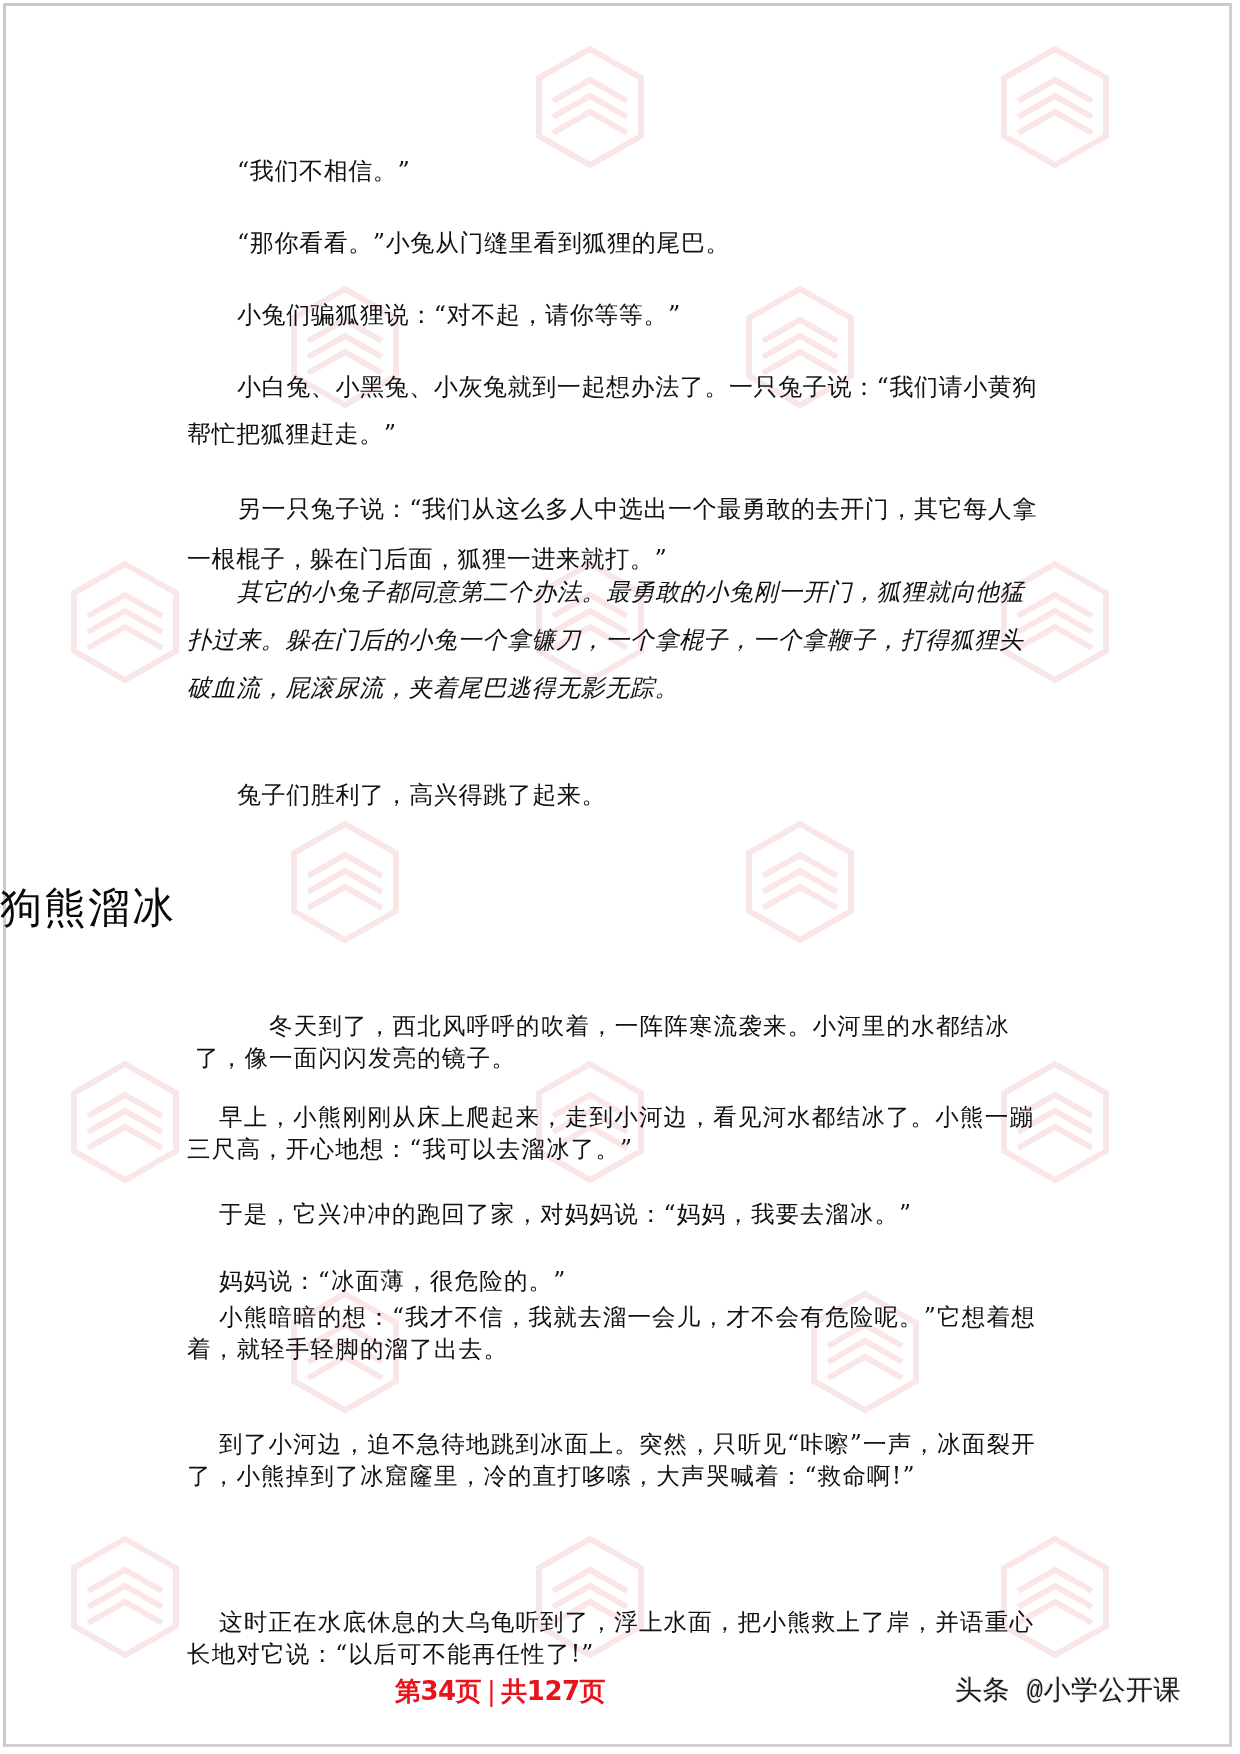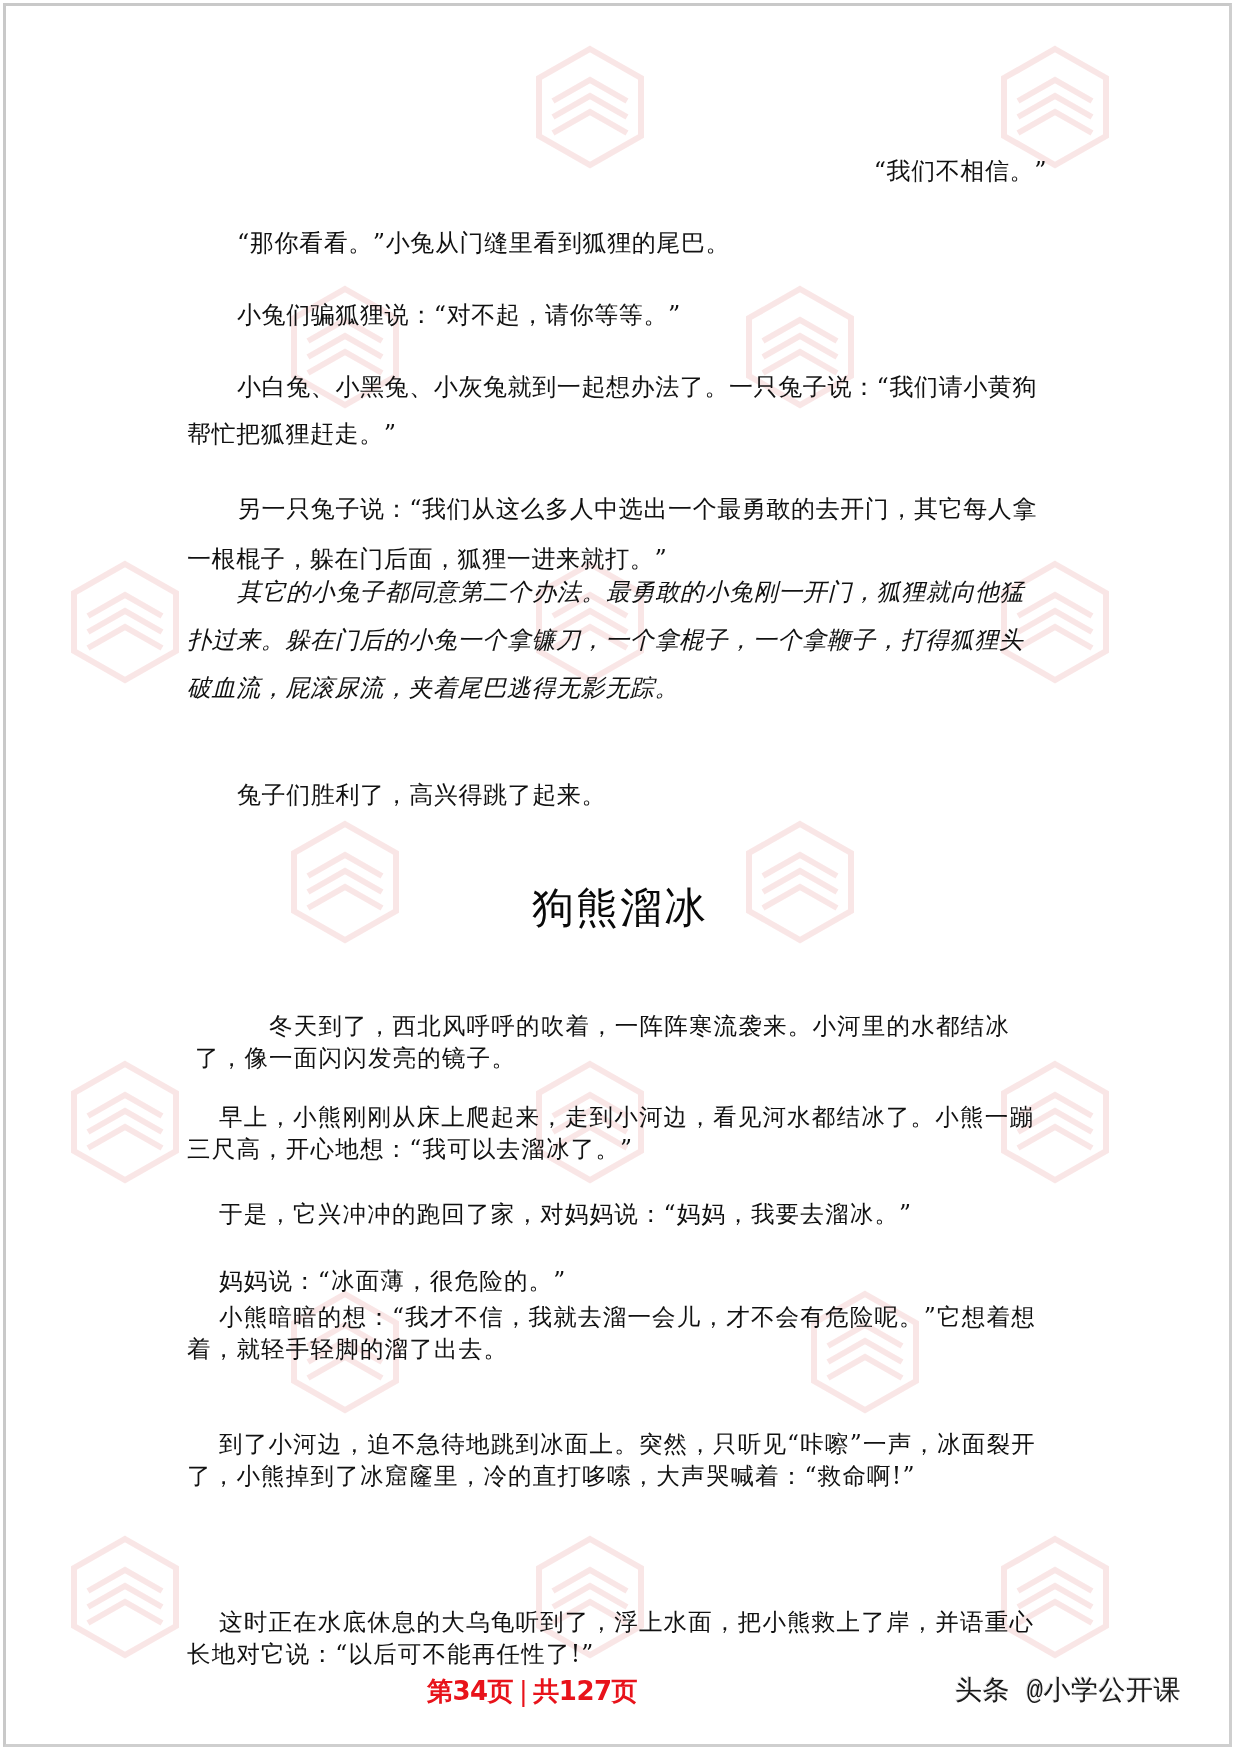--- a/index.html
+++ b/index.html
@@ -59,41 +59,39 @@
       line-height: 32px;
       font-size: 23.5px;
       letter-spacing: 1.2px;
     }
 
     .section-title {
       position: absolute;
       left: 0;
       width: 1240px;
       top: 880px;
-      text-align: center;
       font-family: "DejaVu Sans", "Liberation Sans", sans-serif;
       font-size: 42px;
       font-weight: normal;
       letter-spacing: 2px;
       color: #0a0a0a;
       margin: 0;
     }
 
     .footer-page {
       position: absolute;
       top: 1674px;
       left: 0;
       width: 1000px;
       text-align: center;
       font-family: "DejaVu Sans", "Liberation Sans", sans-serif;
       font-weight: bold;
       font-size: 26px;
       color: #e8131b;
       letter-spacing: -0.5px;
-      padding-left: 32px;
     }
     .footer-page .sep { margin: 0 6px; font-weight: normal; }
     .footer-credit {
       position: absolute;
       top: 1672px;
       left: 955px;
       font-family: Liberation Mono, monospace;
       font-size: 27px;
       color: #1a1a1a;
       text-shadow: 1px 1px 0 #ffffff, -1px -1px 0 #dddddd;
@@ -272,21 +270,21 @@
           <polygon points="55,4 106,33 106,91 55,120 4,91 4,33"></polygon>
           <polyline points="18,56 55,35 92,56"></polyline>
           <polyline points="18,72 55,51 92,72"></polyline>
           <polyline points="18,88 55,67 92,88"></polyline>
         </g>
       </svg>
   </div>
 </div>
 
 <div class="content">
-  <p class="para indent" style="top:148px;margin:0;text-align:right;">“我们不相信。”</p>
+  <p class="para indent" style="top:148px;margin:0;">“我们不相信。”</p>
   <p class="para indent" style="top:220px;margin:0;">“那你看看。”小兔从门缝里看到狐狸的尾巴。</p>
   <p class="para indent" style="top:292px;margin:0;">小兔们骗狐狸说：“对不起，请你等等。”</p>
   <p class="para indent" style="top:364px;margin:0;line-height:47px;">小白兔、小黑兔、小灰兔就到一起想办法了。一只兔子说：“我们请小黄狗帮忙把狐狸赶走。”</p>
   <p class="para indent" style="top:484px;margin:0;line-height:50px;">另一只兔子说：“我们从这么多人中选出一个最勇敢的去开门，其它每人拿一根棍子，躲在门后面，狐狸一进来就打。”</p>
   <p class="para indent" style="top:568px;margin:0;line-height:48px;font-style:italic;">其它的小兔子都同意第二个办法。最勇敢的小兔刚一开门，狐狸就向他猛扑过来。躲在门后的小兔一个拿镰刀，一个拿棍子，一个拿鞭子，打得狐狸头破血流，屁滚尿流，夹着尾巴逃得无影无踪。</p>
   <p class="para indent" style="top:772px;margin:0;">兔子们胜利了，高兴得跳了起来。</p>
 </div>
 
 <h1 class="section-title">狗熊溜冰</h1>
 

